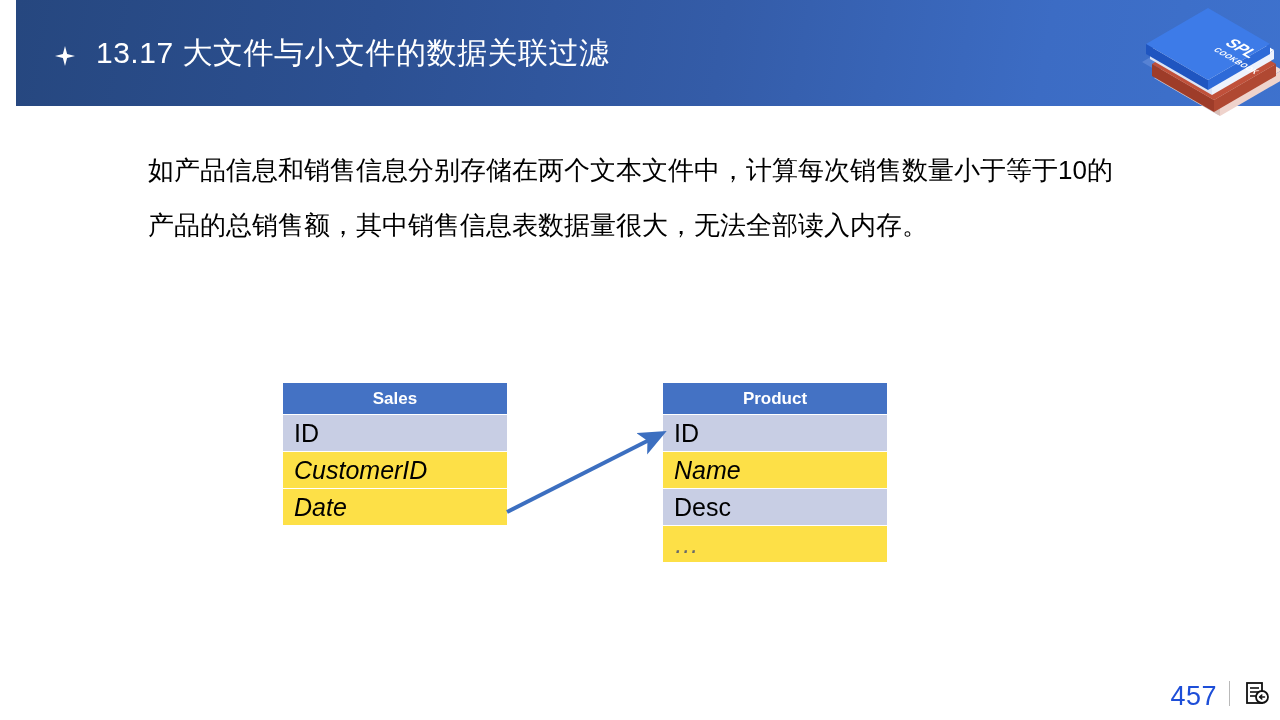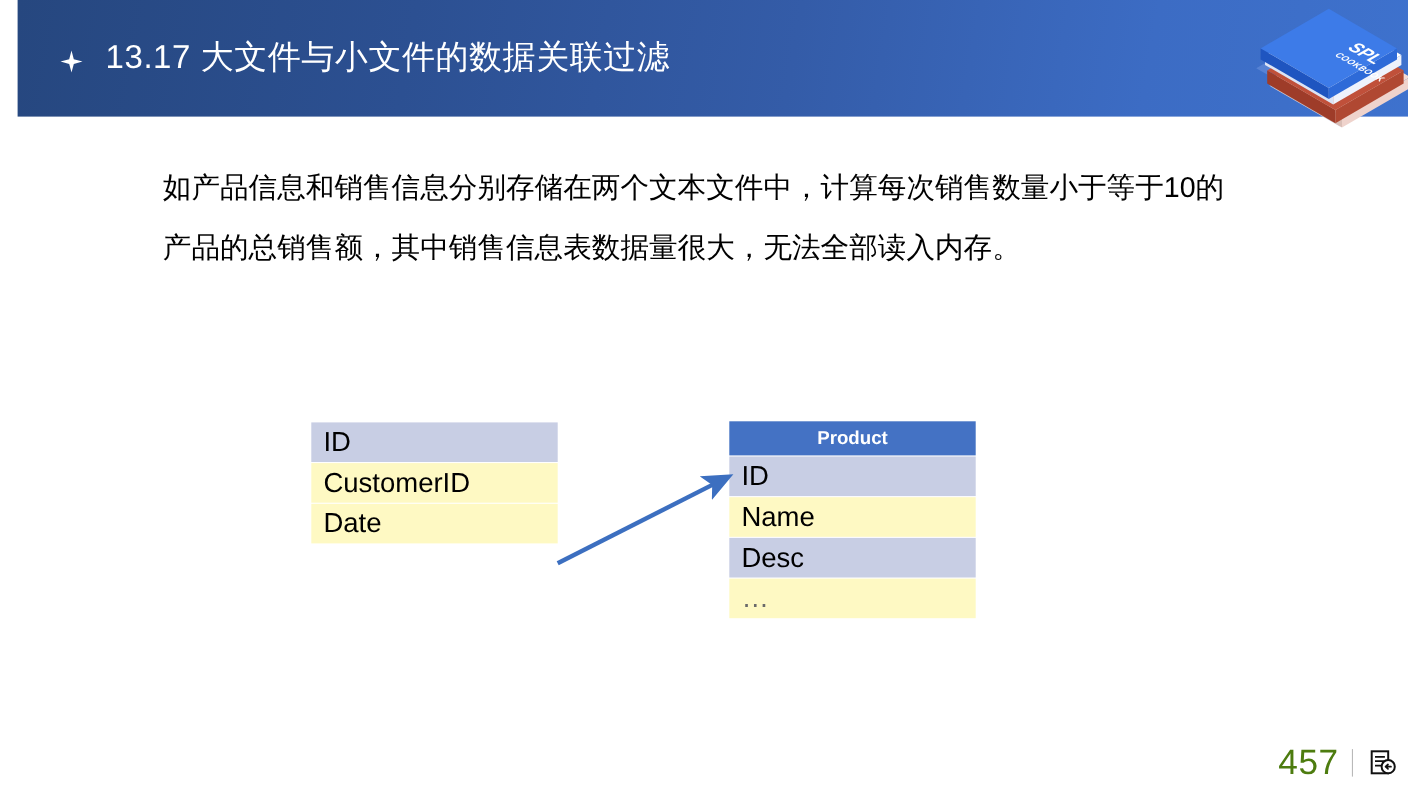--- a/index.html
+++ b/index.html
@@ -97,40 +97,40 @@
   .entity-row {
     height: 36px;
     line-height: 36px;
     font-size: 25px;
     color: #000000;
     padding-left: 11px;
     box-sizing: border-box;
     margin-top: 1px;
   }
   .entity-row.shade-dark  { background: #C8CEE4; }
-  .entity-row.shade-light { background: #fef9c3; }
+  .entity-row.shade-light { background: #fde047; font-style: italic; }
   .entity-row.muted { color: #6a6a6a; letter-spacing: 2px; }
 
   
   #relation-arrow {
     position: absolute;
     left: 495px;
     top: 415px;
     width: 185px;
     height: 115px;
     pointer-events: none;
   }
 
   
   #page-number {
     position: absolute;
     right: 63px;
     bottom: 8px;
-    font-size: 32px;
-    color: #4d7c0f;
+    font-size: 27px;
+    color: #1d4ed8;
     letter-spacing: 0.5px;
   }
   #footer-divider {
     position: absolute;
     right: 50px;
     bottom: 14px;
     width: 1px;
     height: 25px;
     background: #b9b9b9;
   }
@@ -183,20 +183,21 @@
       <text x="0" y="11" fill="#FFFFFF" font-family="Liberation Sans, sans-serif" font-size="7.5" font-weight="bold" letter-spacing="0.4">COOKBOOK</text>
     </g>
   </svg>
 </div>
 
 <div id="body-text">
   <div class="para-wrap">如产品信息和销售信息分别存储在两个文本文件中，计算每次销售数量小于等于10的产品的总销售额，其中销售信息表数据量很大，无法全部读入内存。</div>
 </div>
 
 <div class="entity-table" id="table-sales">
+  <div class="entity-header">Sales</div>
   <div class="entity-row shade-dark">ID</div>
   <div class="entity-row shade-light">CustomerID</div>
   <div class="entity-row shade-light">Date</div>
 </div>
 
 <div class="entity-table" id="table-product">
   <div class="entity-header">Product</div>
   <div class="entity-row shade-dark">ID</div>
   <div class="entity-row shade-light">Name</div>
   <div class="entity-row shade-dark">Desc</div>

